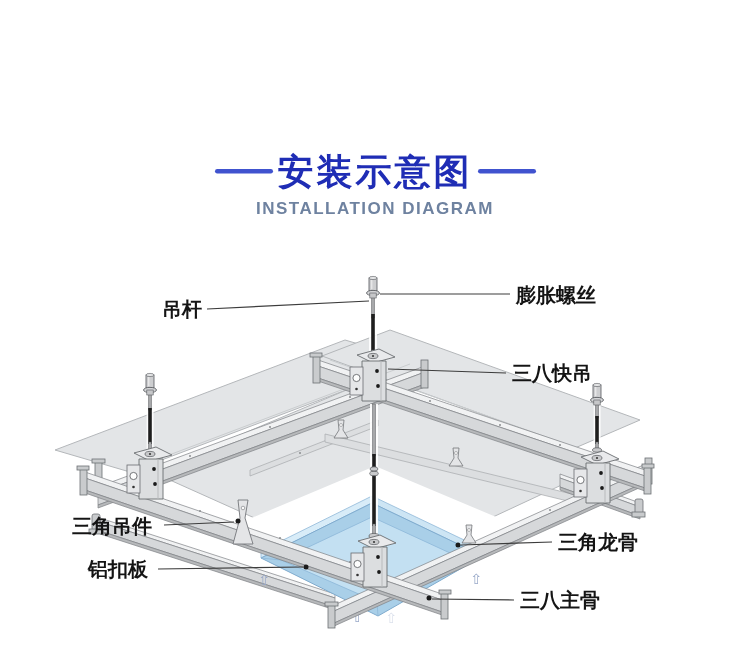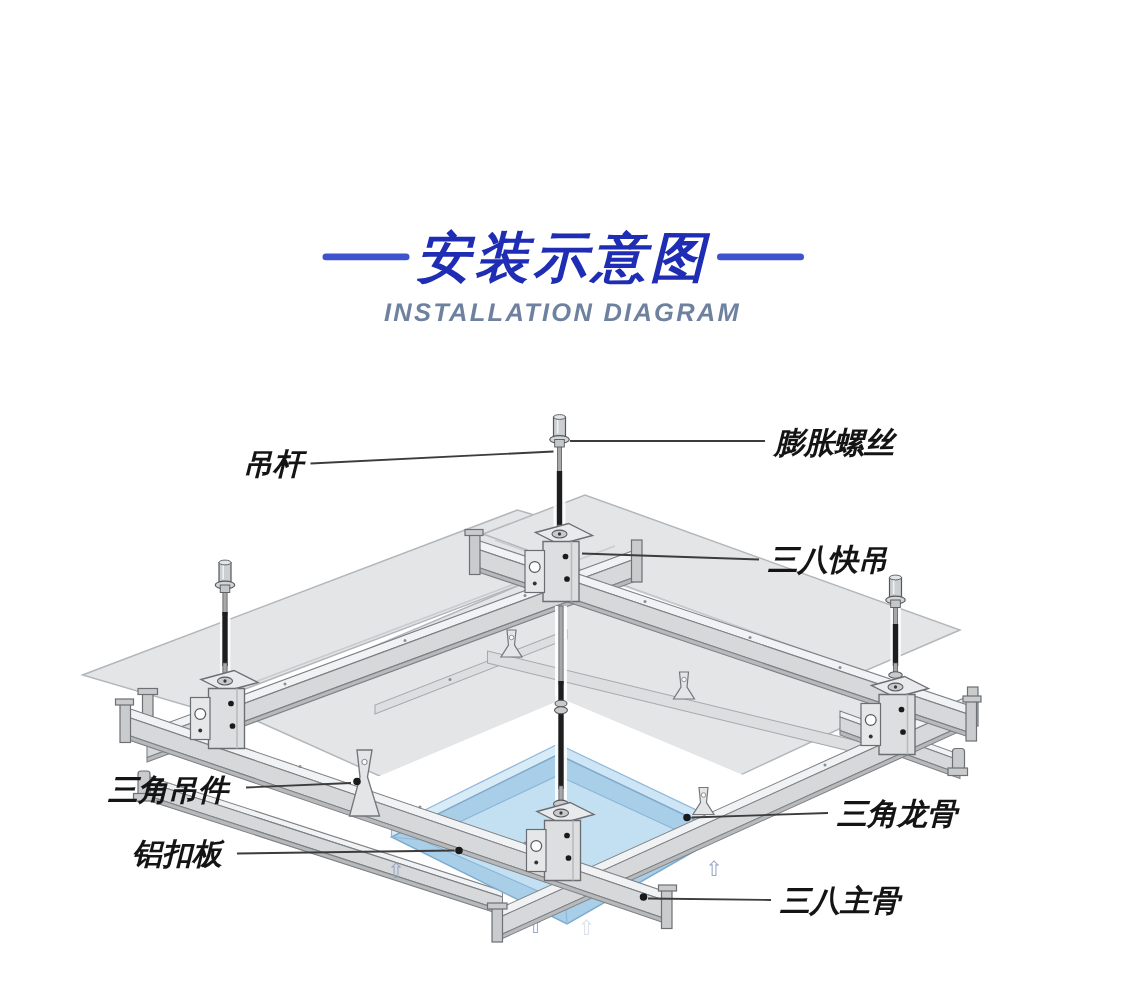--- a/index.html
+++ b/index.html
@@ -1,17 +1,17 @@
 <!DOCTYPE html>
 <html><head>
 <meta charset="utf-8">
 <style>
   html,body{margin:0;padding:0;background:#fff;}
   .page{position:relative;width:750px;height:659px;background:#ffffff;overflow:hidden;
-        font-family:"DejaVu Sans","Liberation Sans",sans-serif;font-style:italic;}
+        font-family:"DejaVu Sans","Liberation Sans",sans-serif;}
   svg{display:block}
   text{user-select:none}
   .cjk-label{font-size:20px;font-weight:bold;fill:#141414;}
   .leader{stroke:#3c3c3c;stroke-width:1.2;fill:none;}
   .dot{fill:#1a1a1a;}
   .metal-top{fill:#f1f2f3;stroke:#7e8185;stroke-width:0.7;}
   .metal-front{fill:#d6d8da;stroke:#7e8185;stroke-width:0.7;}
   .metal-lip{fill:#b7b9bb;stroke:#7e8185;stroke-width:0.7;}
   .cap{fill:#c9cbcd;stroke:#6d7074;stroke-width:0.8;}
   .panel{fill:#e3e5e7;stroke:#b4b7ba;stroke-width:1;}

